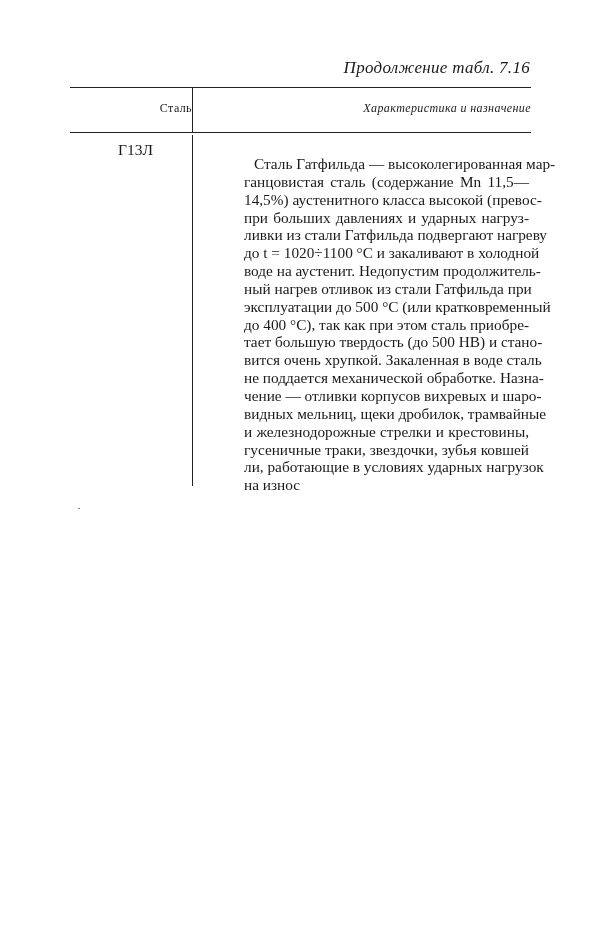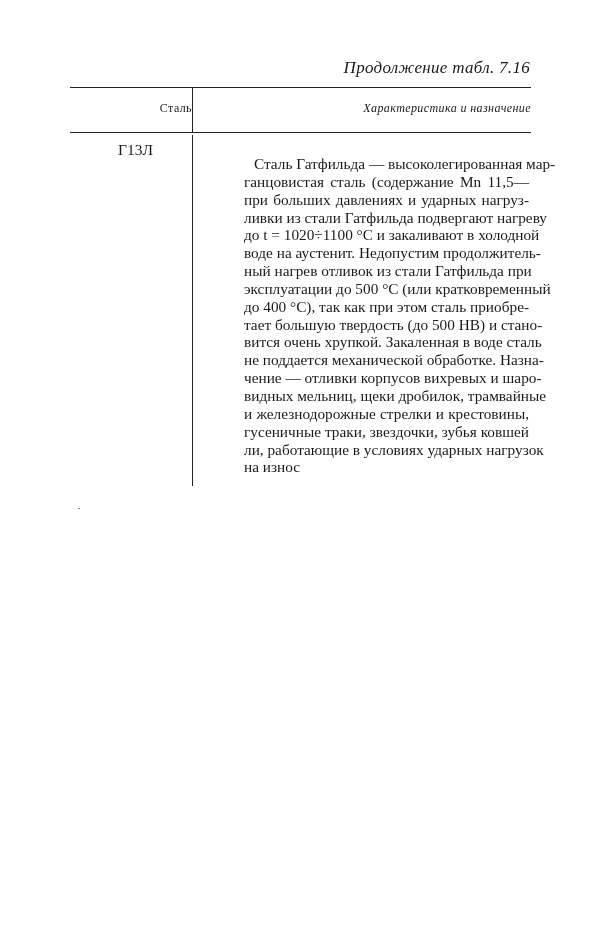--- a/index.html
+++ b/index.html
@@ -34,20 +34,21 @@
   <div class="th c1">Сталь</div>
   <div class="th c2">Характеристика и назначение</div>
   <div class="rule mid"></div>
 
   <div>
     <div class="grade">Г13Л</div>
     <div class="vline body"></div>
     <div class="desc">
       <span class="line first">Сталь Гатфильда — высоколегированная мар-</span>
       <span class="line">ганцовистая сталь (содержание Mn 11,5—</span>
+      <span class="line">14,5%) аустенитного класса высокой (превос-</span>
       <span class="line">при больших давлениях и ударных нагруз-</span>
       <span class="line">ливки из стали Гатфильда подвергают нагреву</span>
       <span class="line">до t = 1020÷1100 °C и закаливают в холодной</span>
       <span class="line">воде на аустенит. Недопустим продолжитель-</span>
       <span class="line">ный нагрев отливок из стали Гатфильда при</span>
       <span class="line">эксплуатации до 500 °C (или кратковременный</span>
       <span class="line">до 400 °C), так как при этом сталь приобре-</span>
       <span class="line">тает большую твердость (до 500 НВ) и стано-</span>
       <span class="line">вится очень хрупкой. Закаленная в воде сталь</span>
       <span class="line">не поддается механической обработке. Назна-</span>

